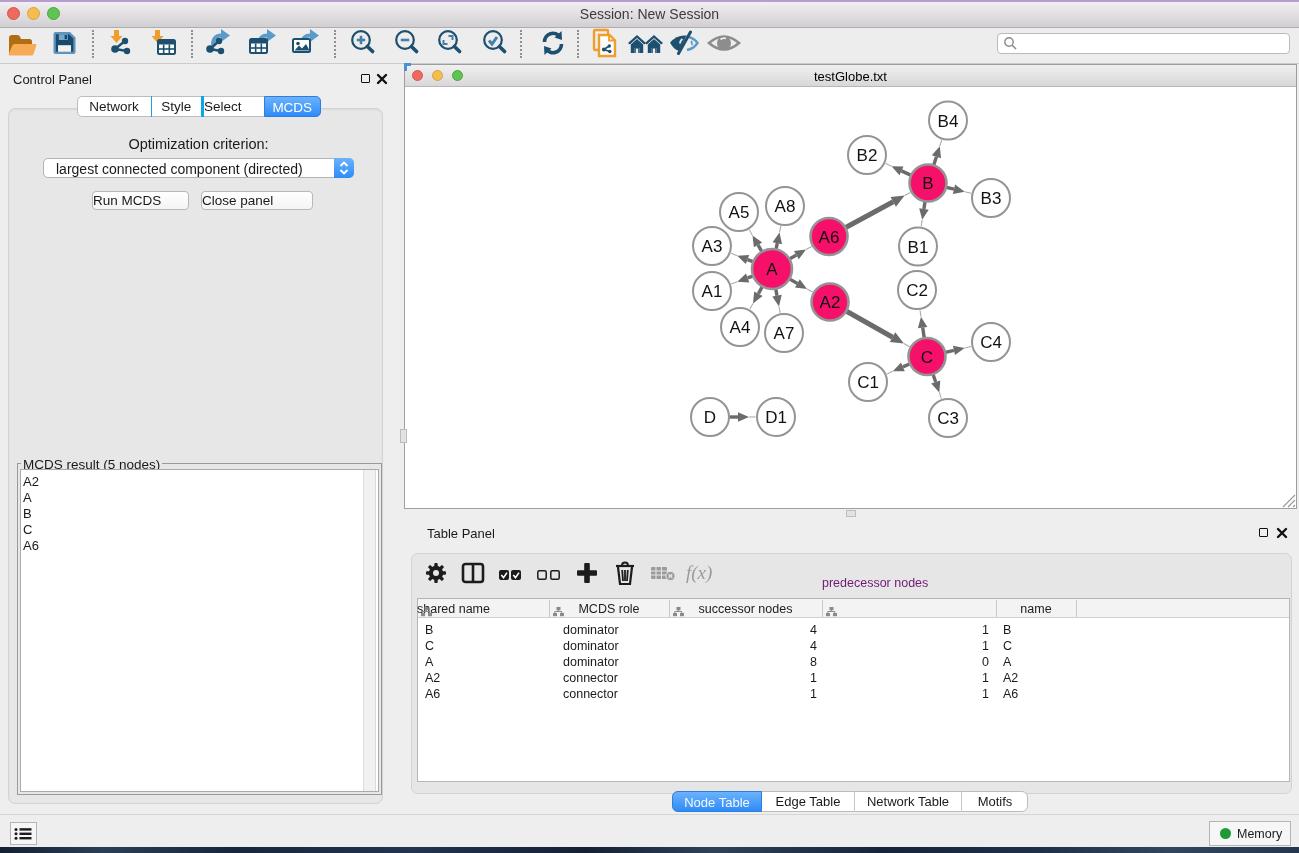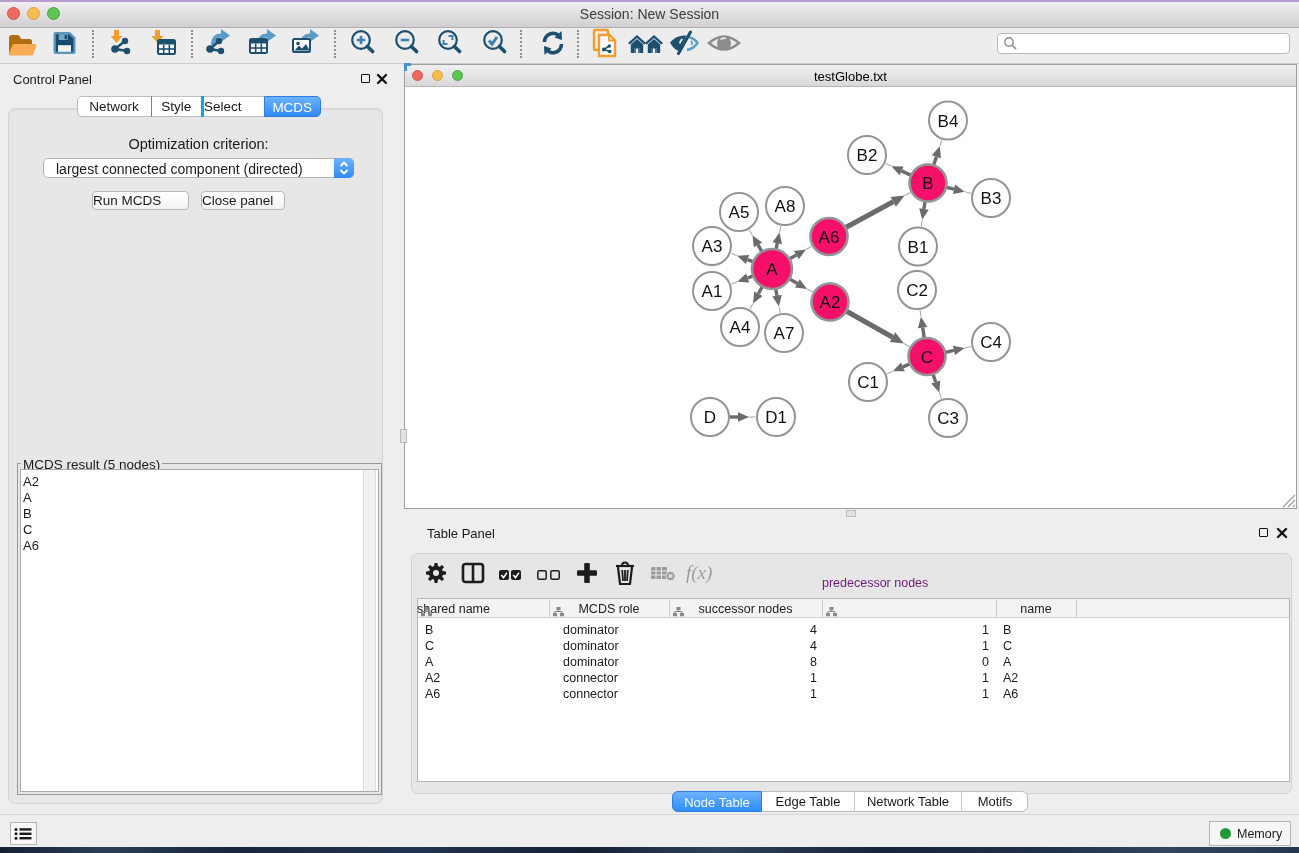--- a/index.html
+++ b/index.html
@@ -155,21 +155,21 @@
 <div class="abs" style="left:263.5px;top:96px;width:57.5px;height:21px;line-height:21px;text-align:center;font-size:13.5px;box-sizing:border-box;background:linear-gradient(#6cb2fb,#2e8cf8);color:#fff;border-radius:0 5px 5px 0;border:1px solid #2e7de0;">MCDS</div>
 <div class="txt" style="left:11px;width:375px;top:136px;text-align:center;font-size:14.5px;">Optimization criterion:</div>
 <div class="abs" style="left:43px;top:158px;width:311px;height:20px;background:#fff;border:1px solid #b3b3b3;border-radius:5px;box-sizing:border-box;"></div>
 <div class="txt" style="left:56px;top:161px;font-size:14px;">largest connected component (directed)</div>
 <div class="abs" style="left:334px;top:158px;width:20px;height:20px;background:linear-gradient(#6cb2fb,#2e8cf8);border-radius:0 5px 5px 0;"></div>
 <svg class="abs" style="left:337px;top:160px;" width="14" height="16" viewBox="0 0 14 16">
  <path d="M3.5 6 L7 2.5 L10.5 6" fill="none" stroke="#fff" stroke-width="1.8"></path>
  <path d="M3.5 10 L7 13.5 L10.5 10" fill="none" stroke="#fff" stroke-width="1.8"></path>
   </svg>
 <div class="btn" style="left:92px;top:191px;width:97px;height:19px;line-height:18px;">Run MCDS</div>
-<div class="btn" style="left:201px;top:191px;width:84px;height:19px;line-height:18px;">Close panel</div>
+<div class="btn" style="left:201px;top:191px;width:112px;height:19px;line-height:18px;">Close panel</div>
 <div class="abs" style="left:17px;top:463px;width:365px;height:332px;border:1px solid #9a9a9a;box-sizing:border-box;"></div>
 <div class="txt" style="left:21px;top:457px;font-size:13.5px;background:#e8e7e8;padding:0 2px;">MCDS result (5 nodes)</div>
 <div class="abs" style="left:20px;top:469px;width:359px;height:323px;background:#fff;border:1px solid #aaa;box-sizing:border-box;"></div>
 <div class="abs" style="left:363px;top:470px;width:11px;height:321px;background:#f1f1f1;border-left:1px solid #dcdcdc;border-right:1px solid #dcdcdc;"></div>
 <div class="txt" style="left:23px;top:474px;font-size:13px;">A2</div>
 <div class="txt" style="left:23px;top:490px;font-size:13px;">A</div>
 <div class="txt" style="left:23px;top:506px;font-size:13px;">B</div>
 <div class="txt" style="left:23px;top:522px;font-size:13px;">C</div>
 <div class="txt" style="left:23px;top:538px;font-size:13px;">A6</div>
 <div class="abs" style="left:404px;top:64px;width:893px;height:445px;background:#fff;

